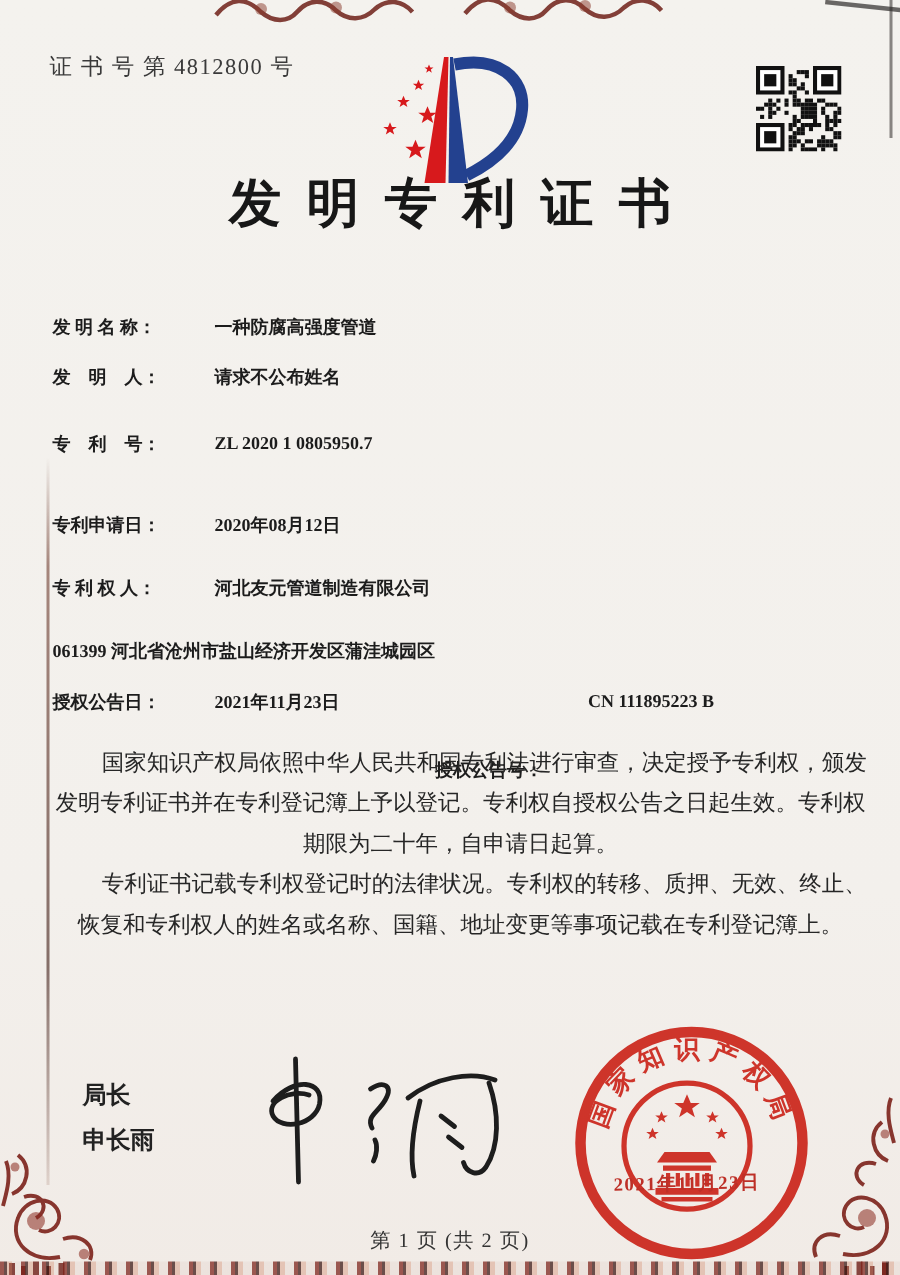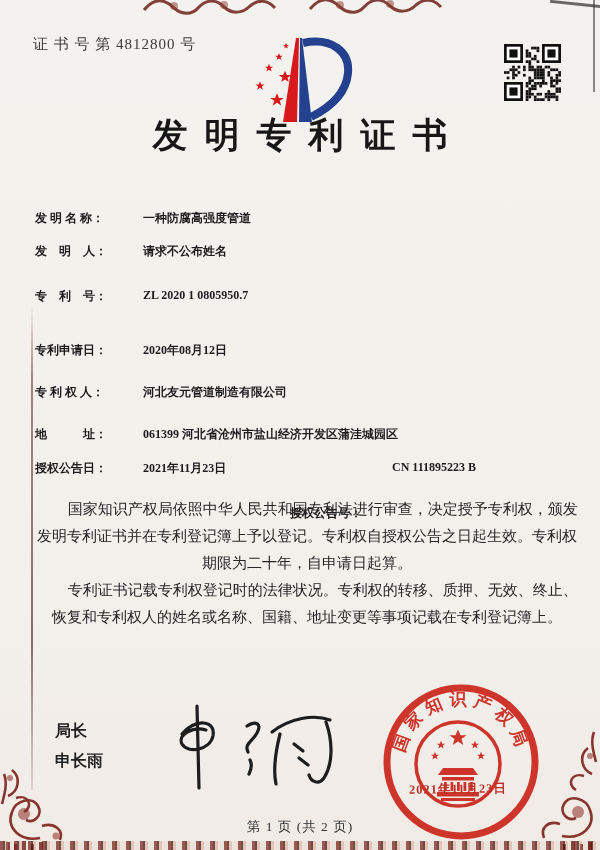--- a/index.html
+++ b/index.html
@@ -226,21 +226,20 @@
   </div>
   <div class="abs row" style="top:342px;justify-content:space-between;">
     <span class="lbl">专利申请日：</span>
     <span class="val">2020年08月12日</span>
   </div>
   <div class="abs row" style="top:384px;">
     <span class="lbl">专 利 权 人：</span>
     <span class="val">河北友元管道制造有限公司</span>
   </div>
   <div class="abs row" style="top:426px;">
-    <span class="lbl">地　　　址：</span>
     <span class="val">061399 河北省沧州市盐山经济开发区蒲洼城园区</span>
   </div>
   <div class="abs row" style="top:460px;width:545px;position:absolute;">
     <span class="lbl">授权公告日：</span>
     <span class="val">2021年11月23日</span>
     <span class="pair2">
       <span class="lbl">授权公告号：</span>
       <span class="val">CN 111895223 B</span>
     </span>
   </div>

